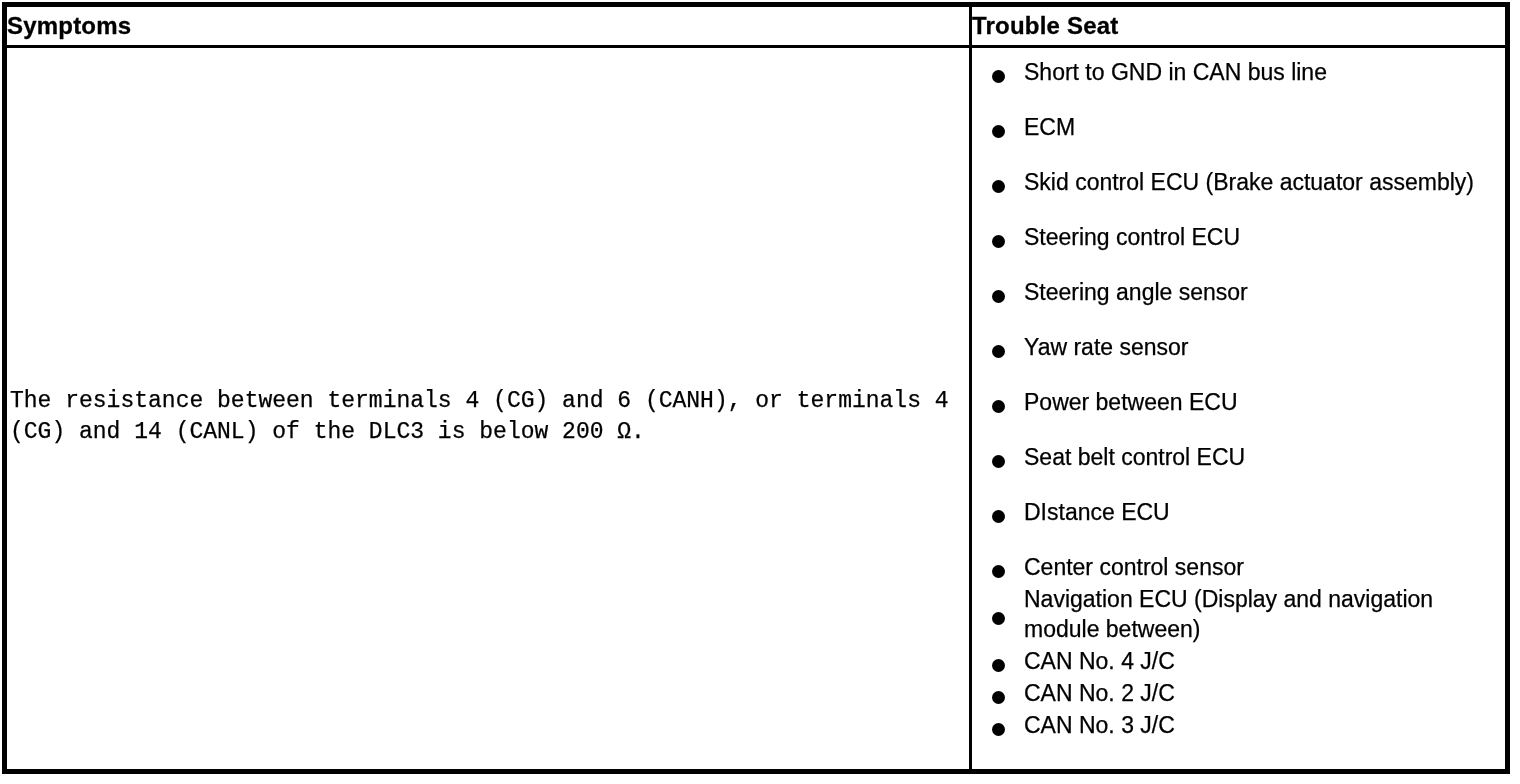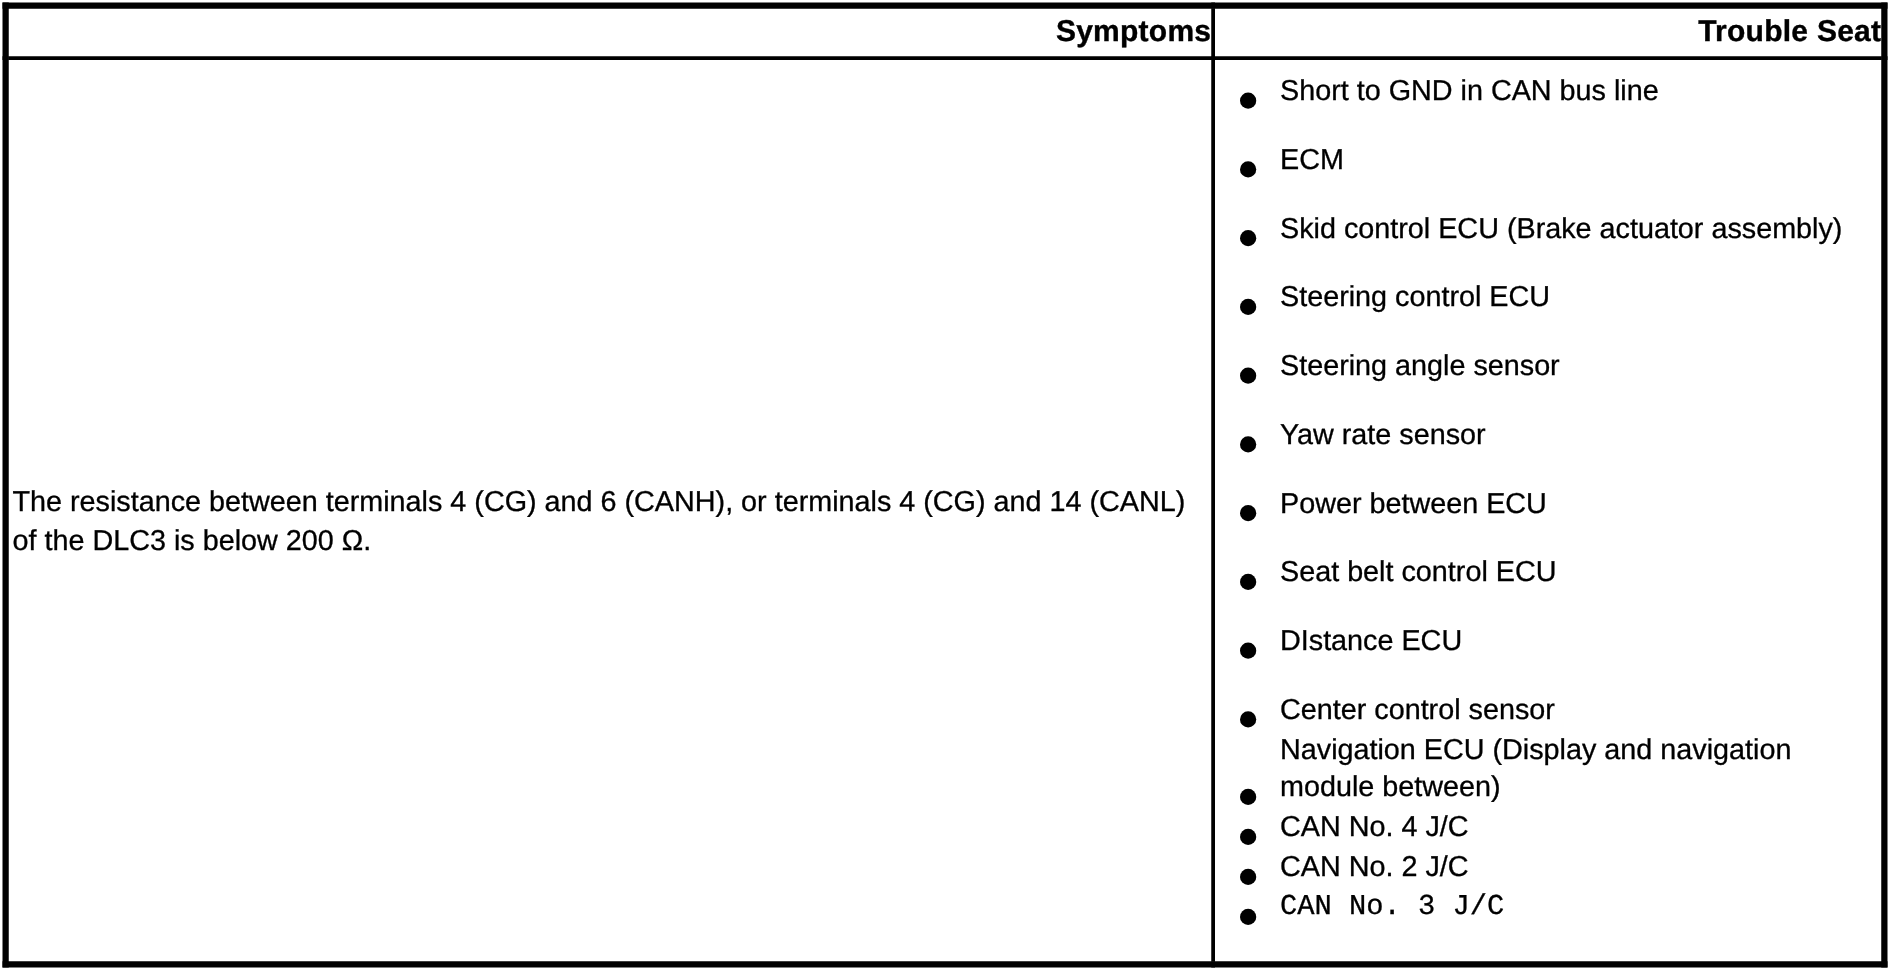--- a/index.html
+++ b/index.html
@@ -22,61 +22,62 @@
     border-collapse: collapse;
     table-layout: fixed;
     background: #ffffff;
   }
   .doc-table col.col-symptoms { width: 966px; }
   .doc-table th {
     border-bottom: 3px solid #000000;
     height: 38px;
     font-size: 24px;
     font-weight: bold;
-    text-align: right;
+    text-align: left;
     vertical-align: middle;
     padding: 0;
     letter-spacing: 0.2px;
     -webkit-text-stroke: 0.3px #000000;
   }
   .doc-table th.symptoms-header,
   .doc-table td.symptoms-cell {
     border-right: 3px solid #000000;
   }
   .doc-table td {
     padding: 0;
     vertical-align: top;
   }
   td.symptoms-cell {
     vertical-align: middle;
     padding: 16px 18px 0 3px;
+    font-family: Liberation Mono, monospace;
   }
   .symptom-text {
     font-size: 23px;
     line-height: 31px;
     -webkit-text-stroke: 0.25px #000000;
   }
   td.trouble-cell {
     padding: 9px 8px 0 20px;
   }
   ul.trouble-list {
     list-style: none;
     margin: 0;
     padding: 0;
   }
   ul.trouble-list li {
     display: flex;
-    align-items: flex-end;
+    align-items: center;
     font-size: 23px;
     line-height: 30px;
     -webkit-text-stroke: 0.25px #000000;
   }
   ul.trouble-list li.loose { margin-bottom: 25px; }
   ul.trouble-list li.tight { margin-bottom: 2px; }
-  ul.trouble-list li:last-child { margin-bottom: 12px; font-family: Liberation Mono, monospace; }
+  ul.trouble-list li:last-child { margin-bottom: 12px; }
   .bullet {
     width: 13px;
     height: 13px;
     border-radius: 50%;
     background: #000000;
     flex: 0 0 13px;
     margin: 8px 19px 0 0;
   }
   .li-text {
     flex: 1 1 auto;

